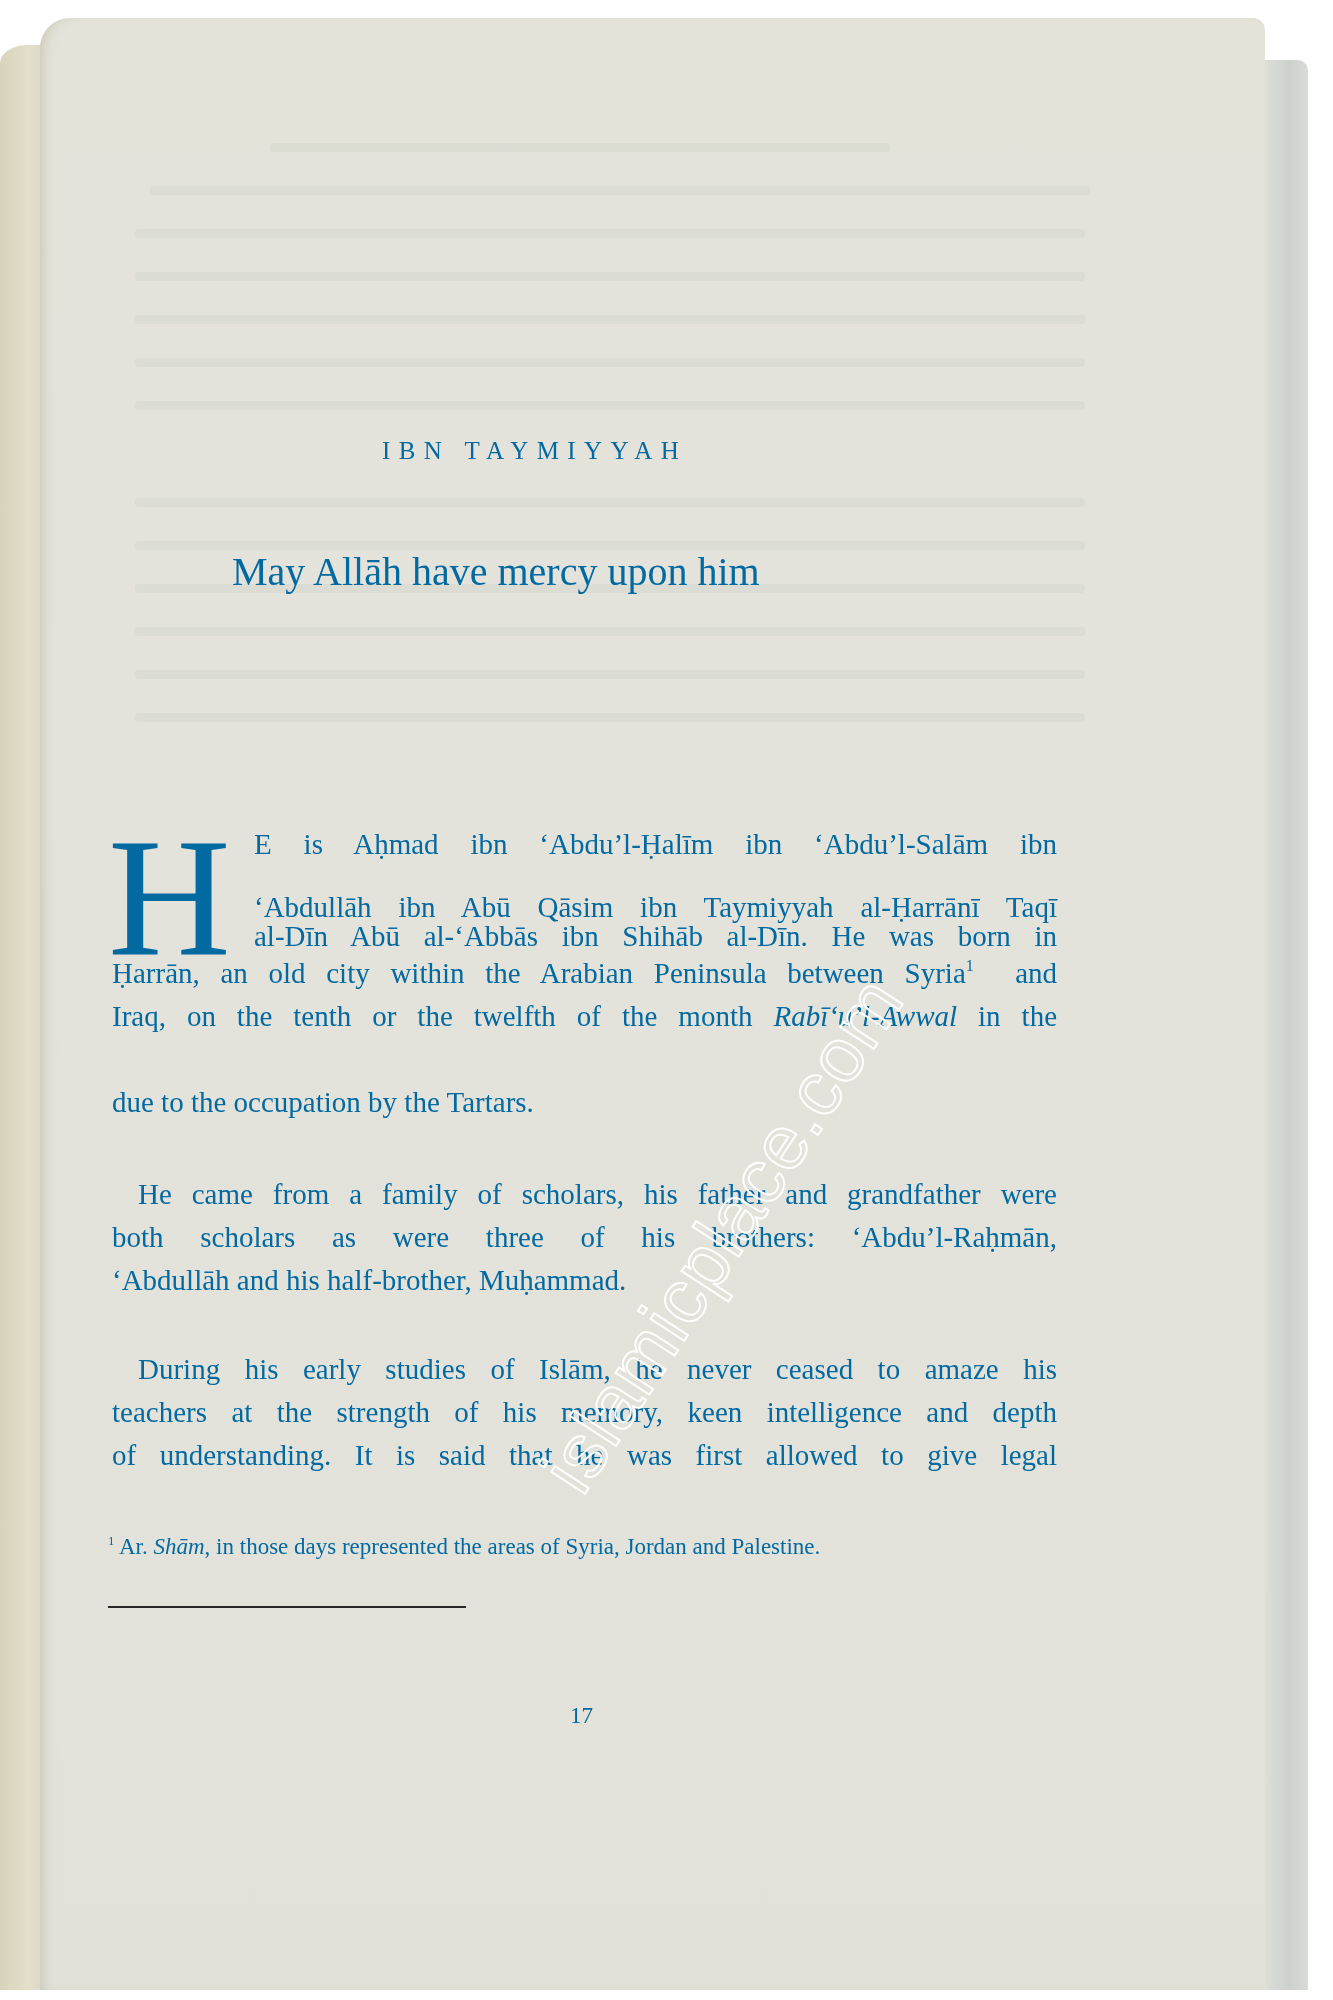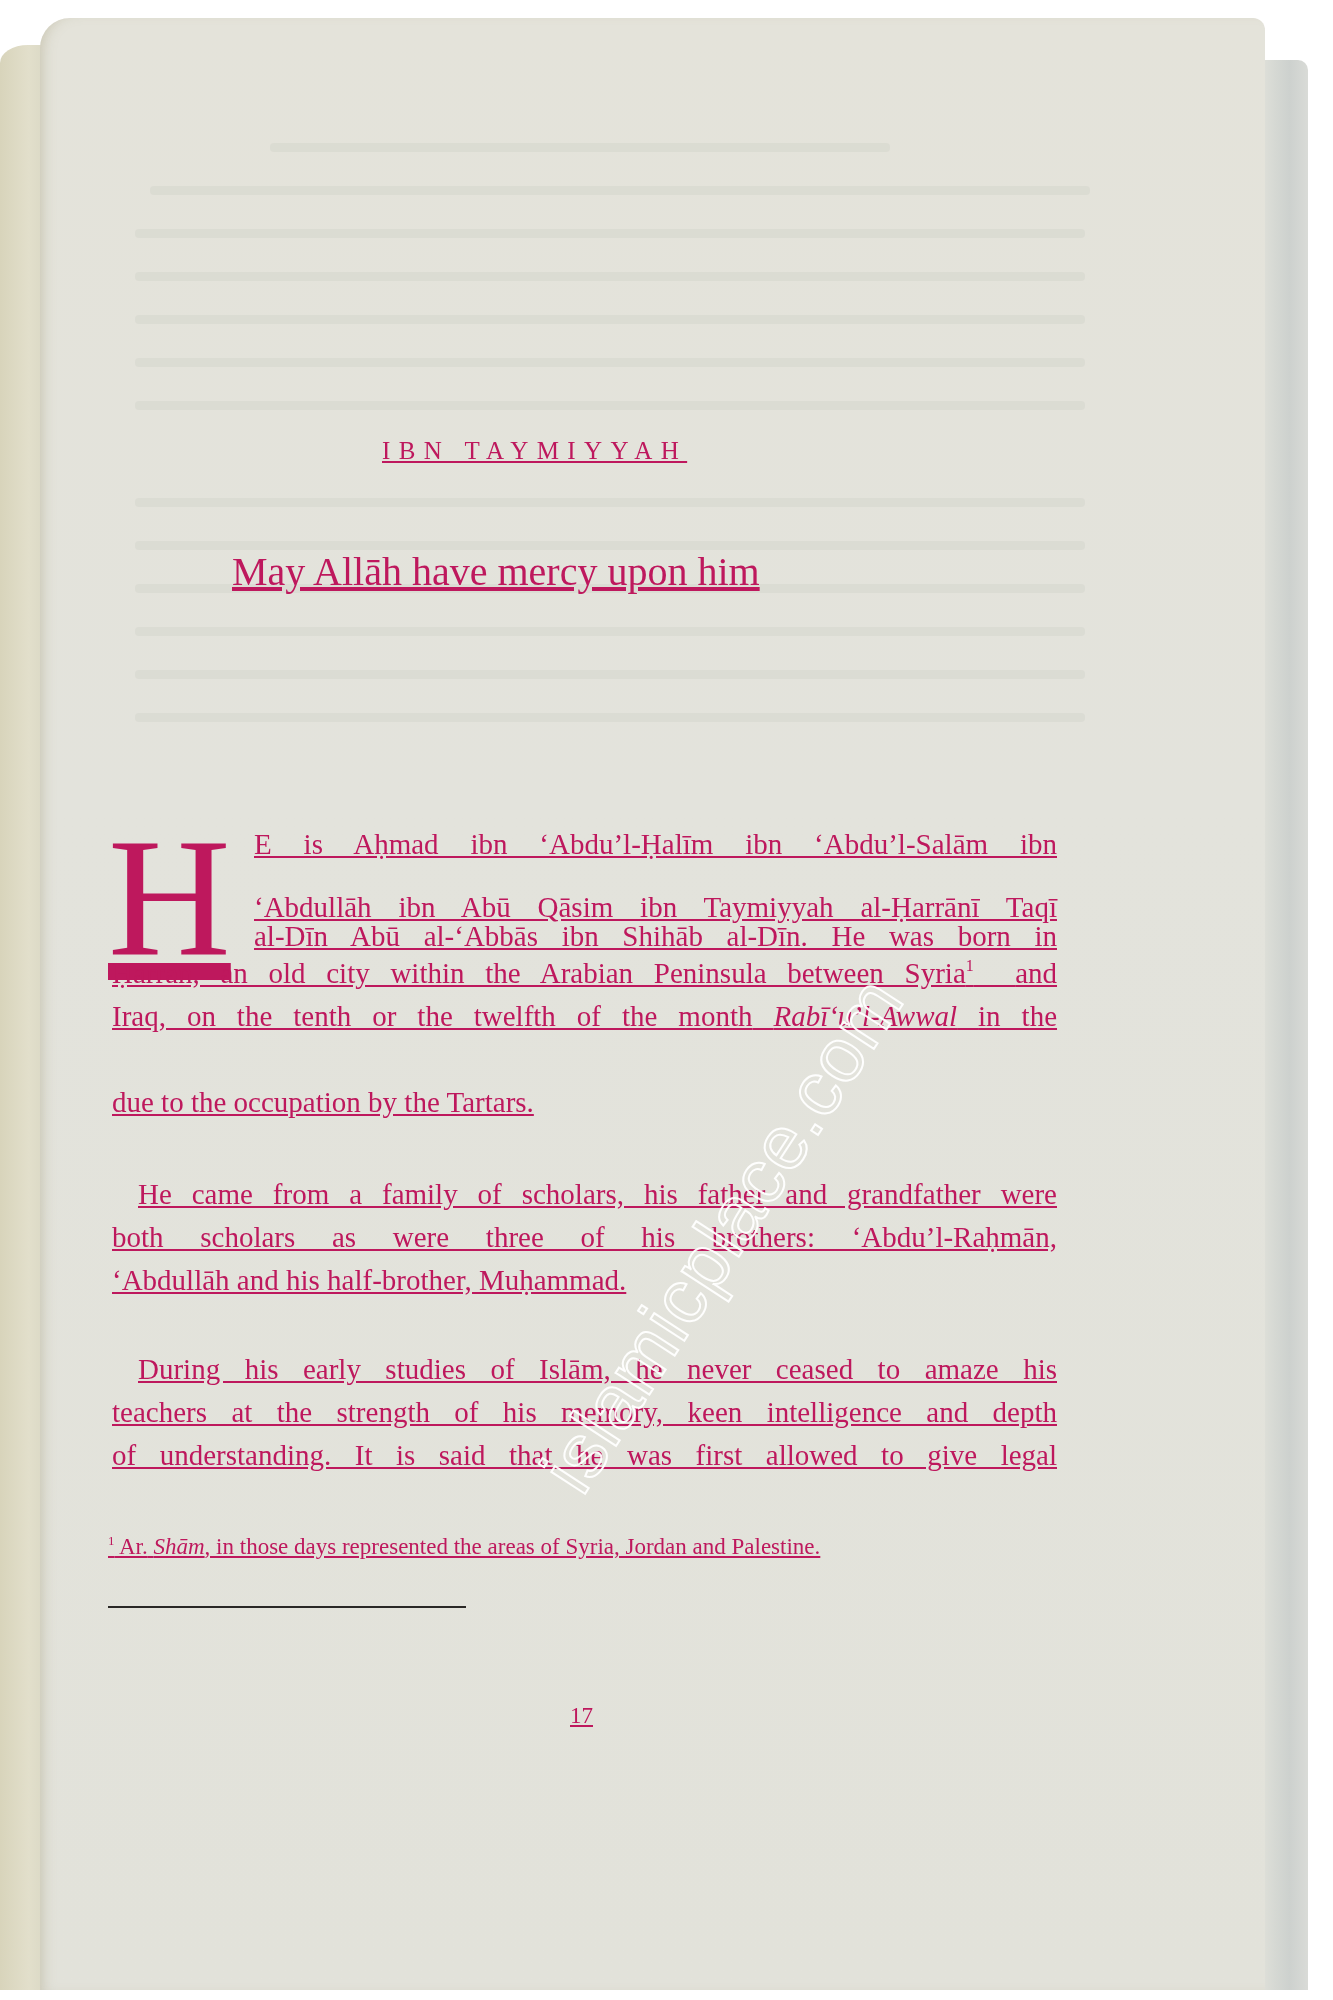--- a/index.html
+++ b/index.html
@@ -51,22 +51,21 @@
     }
     
     .ghost {
       position: absolute;
       height: 9px;
       background: rgba(120,125,120,0.07);
       border-radius: 4px;
     }
     .serif {
       font-family: "Liberation Serif", "DejaVu Serif", serif;
-      color: #be185d;
-      text-decoration: underline;
+      color: #0369a1;
     }
     .running-head {
       position: absolute;
       left: 382px;
       top: 437px;
       width: 400px;
       font-size: 25px;
       letter-spacing: 8.4px;
       white-space: nowrap;
     }

